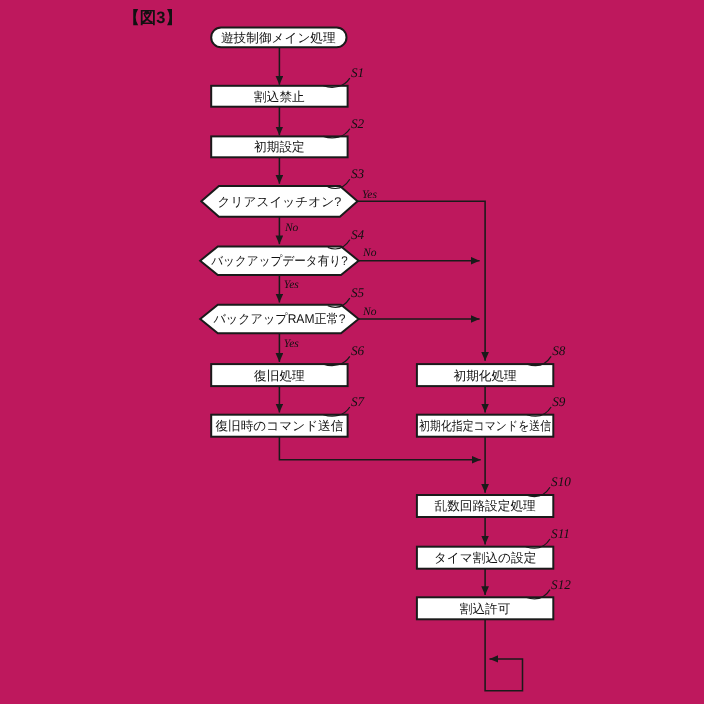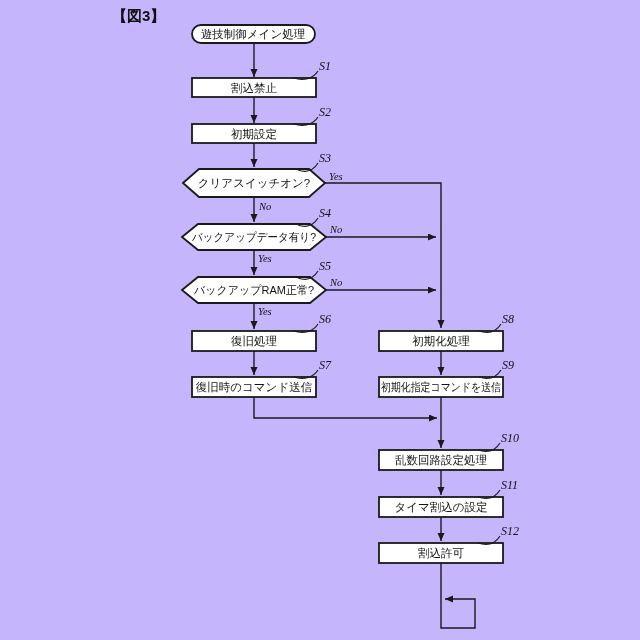--- a/index.html
+++ b/index.html
@@ -7,21 +7,21 @@
     padding: 0;
     background: #ffffff;
     width: 640px;
     height: 640px;
     font-family: "Liberation Sans", "DejaVu Sans", sans-serif;
   }
   #stage {
     position: relative;
     width: 640px;
     height: 640px;
-    background: #c4b5fd;
+    background: #be185d;
     overflow: hidden;
   }
   svg { display: block; }
   .shape {
     fill: #ffffff;
     stroke: #1a1a1a;
     stroke-width: 1.8;
   }
   .flow {
     fill: none;

